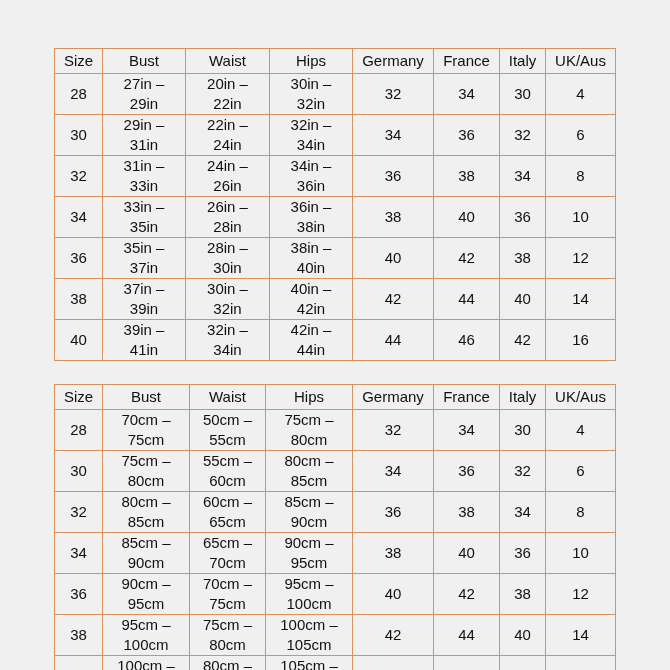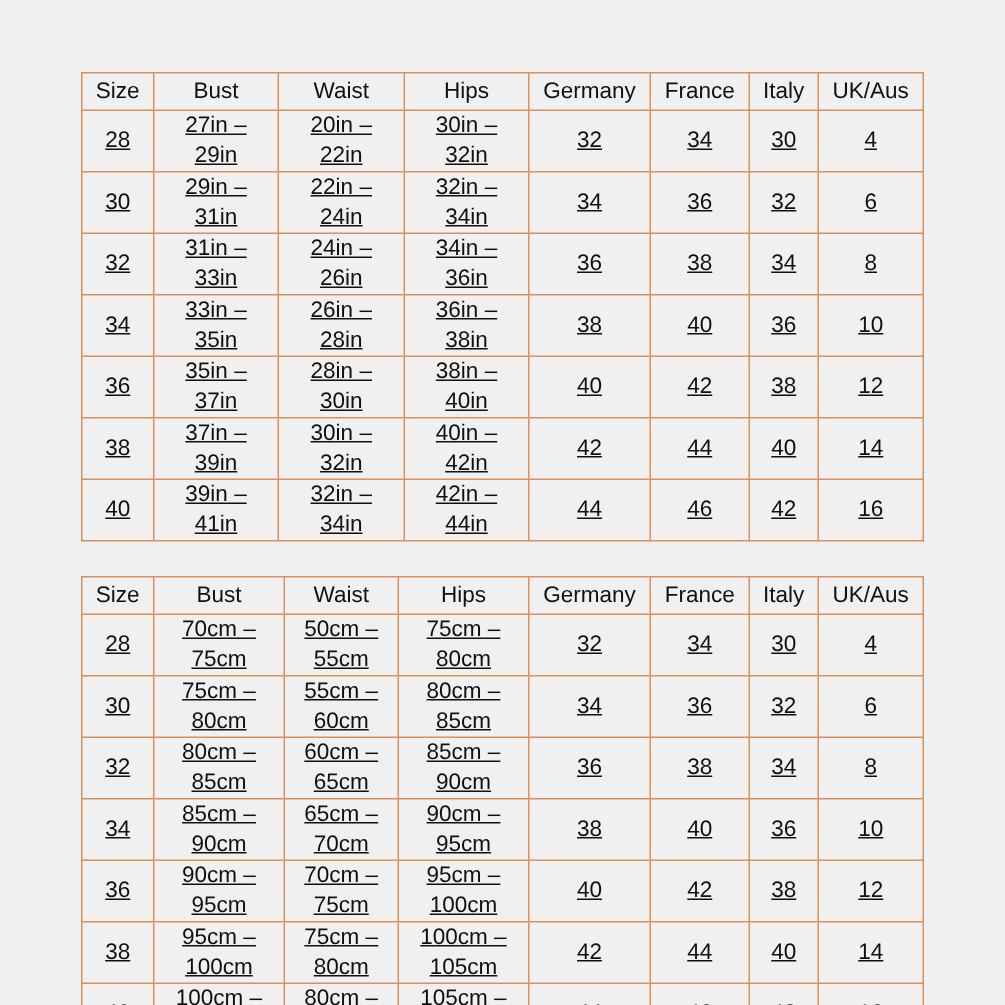--- a/index.html
+++ b/index.html
@@ -6,21 +6,21 @@
   html,body{margin:0;padding:0;}
   body{width:670px;height:670px;background:#f0f0f0;overflow:hidden;
        font-family:"Liberation Sans",sans-serif;}
   .sheet{position:relative;width:670px;height:670px;margin-top:36px;}
   table.size-table{position:absolute;border-collapse:collapse;table-layout:fixed;
        font-size:15px;line-height:20px;color:#101010;font-weight:400;}
   table.size-table th,table.size-table td{
        border:1px solid #d8905c;text-align:center;vertical-align:middle;
        padding:0 8px;font-weight:400;font-size:15px;line-height:20px;color:#101010;}
   table.size-table tr.head-row{height:25px;}
-  table.size-table tr.body-row{height:41px;text-decoration:underline;}
+  table.size-table tr.body-row{height:41px;}
   col.col-size{width:48px;}
   col.col-germany{width:81px;}
   col.col-france{width:66px;}
   col.col-italy{width:46px;}
   col.col-uk-aus{width:70px;}
   #table-inches col.col-bust{width:83px;}
   #table-inches col.col-waist{width:84px;}
   #table-inches col.col-hips{width:83px;}
   #table-cm col.col-bust{width:87px;}
   #table-cm col.col-waist{width:76px;}

